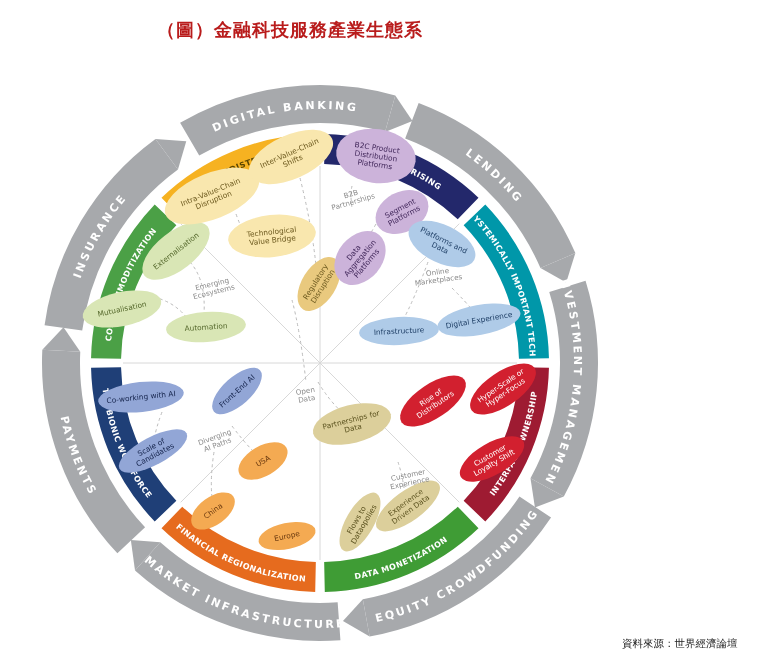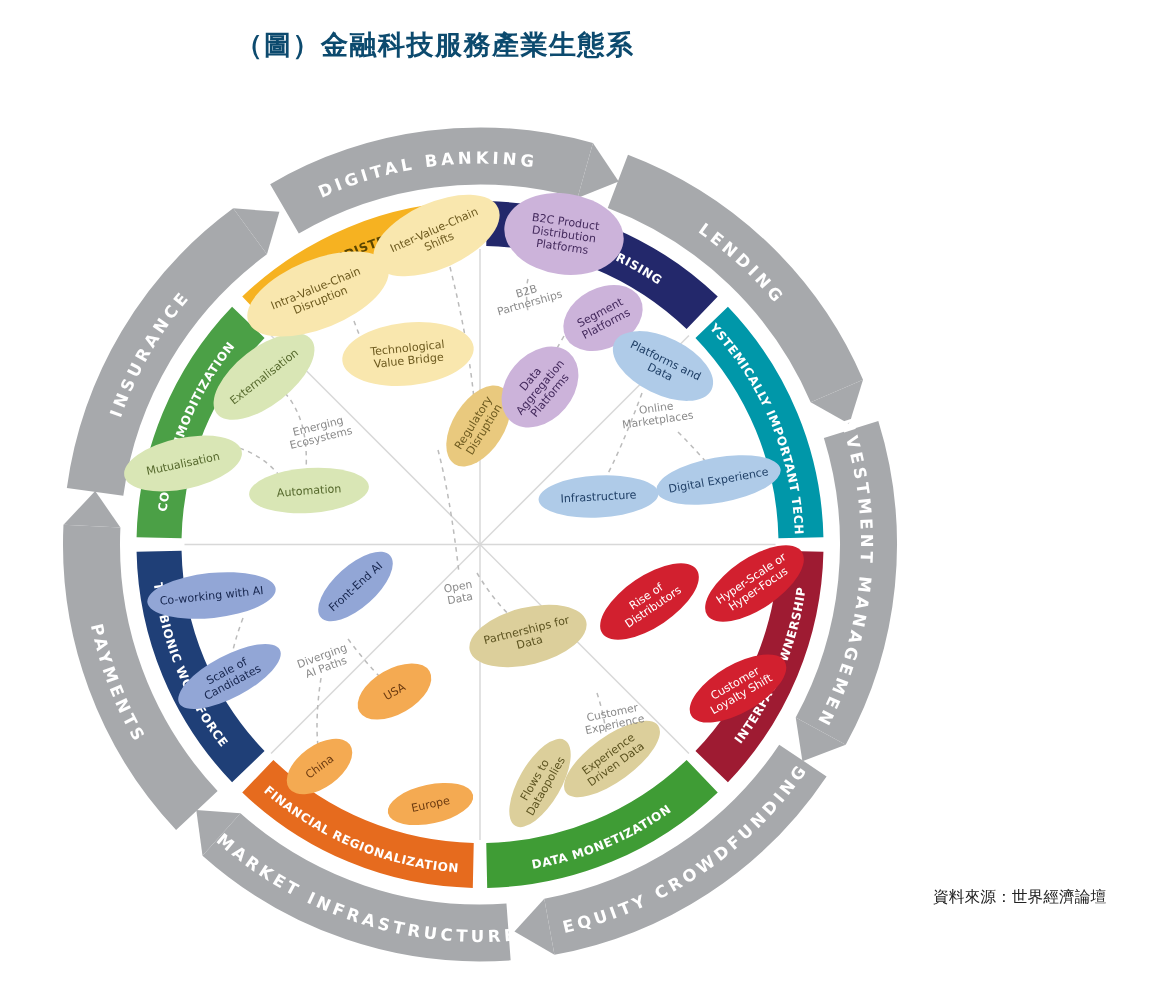--- a/index.html
+++ b/index.html
@@ -1,21 +1,21 @@
 <!DOCTYPE html>
 <html><head>
 <meta charset="utf-8">
 <style>
   html,body{margin:0;padding:0;background:#ffffff;}
   body{width:768px;height:669px;position:relative;overflow:hidden;
        font-family:"DejaVu Sans","Liberation Sans",sans-serif;}
   .title{position:absolute;left:157px;top:18px;margin:0;font-size:18px;
-         font-weight:bold;color:#0c4a6e;letter-spacing:1px;}
+         font-weight:bold;color:#b91c1c;letter-spacing:1px;}
   #wheel{position:absolute;left:0;top:0;}
-  .source{position:absolute;left:622px;top:591px;font-size:10.5px;color:#222;}
+  .source{position:absolute;left:622px;top:637px;font-size:10.5px;color:#222;}
 </style>
 </head>
 <body>
 
 <div class="page">
   <h1 class="title">（圖）金融科技服務產業生態系</h1>
   <svg id="wheel" width="768" height="669" viewBox="0 0 768 669">
       <line x1="320" y1="166" x2="320" y2="560" stroke="#d8d8d8" stroke-width="1"></line>
       <line x1="459.30003589374985" y1="223.69996410625012" x2="180.69996410625015" y2="502.3000358937499" stroke="#d8d8d8" stroke-width="1"></line>
       <line x1="517" y1="363" x2="123" y2="363.00000000000006" stroke="#d8d8d8" stroke-width="1"></line>

